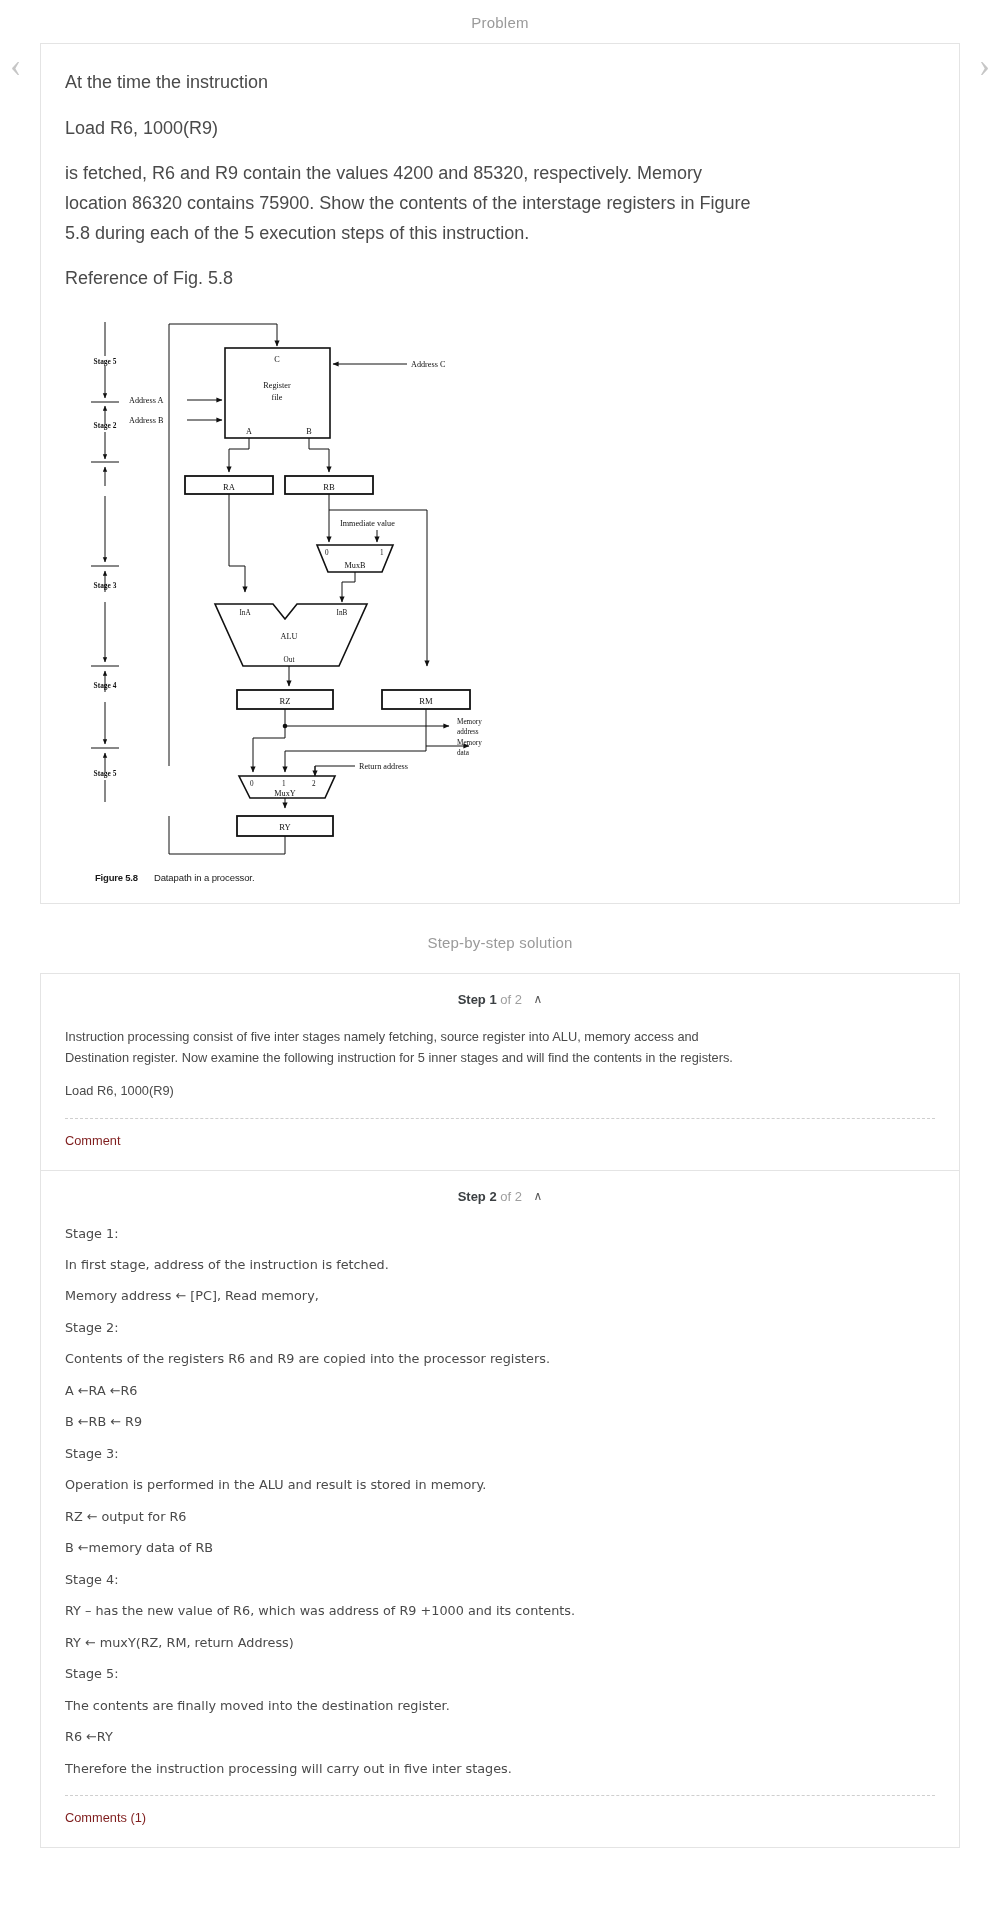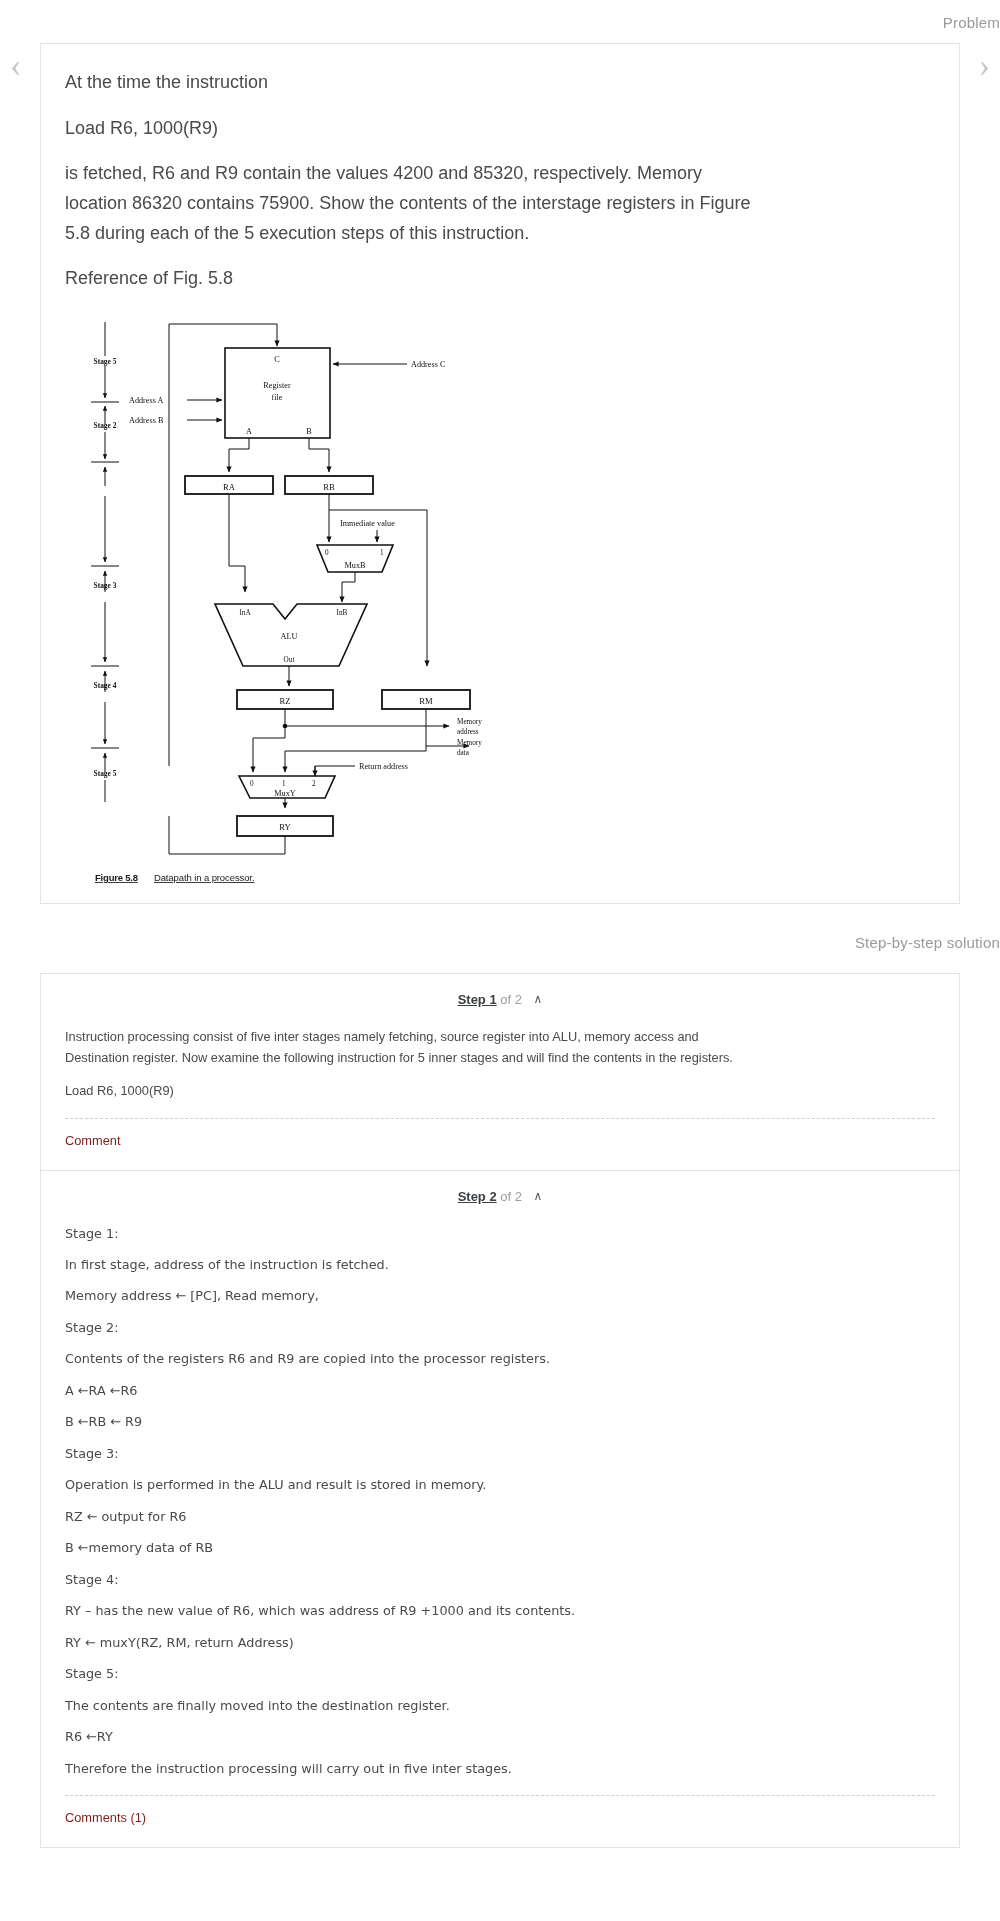--- a/index.html
+++ b/index.html
@@ -7,21 +7,21 @@
     margin: 0; padding: 0;
     width: 1000px;
     background: #ffffff;
     font-family: "Liberation Sans", sans-serif;
     color: #3c4043;
   }
   .page { width: 1000px; position: relative; }
 
   
   .section-heading {
-    text-align: right;
+    text-align: center;
     font-size: 15px;
     color: #9a9a9a;
     letter-spacing: .2px;
     padding: 14px 0 12px;
   }
   .section-heading.sol { padding: 30px 0 22px; }
 
   
   .card {
     margin: 0 40px;
@@ -47,21 +47,21 @@
   .ptext {
     font-size: 18px;
     line-height: 1.65;
     color: #4a4a4a;
     margin: 0 0 16px 0;
     max-width: 690px;
   }
   .ptext:last-child { margin-bottom: 4px; }
 
   
-  .figure-wrap { padding: 4px 0 10px 12px; text-decoration: underline; }
+  .figure-wrap { padding: 4px 0 10px 12px; }
   .fig-caption {
     font-family: "Liberation Sans", sans-serif;
     font-size: 9.5px;
     color: #1a1a1a;
     padding: 4px 0 0 18px;
   }
   .fig-caption b { font-weight: bold; letter-spacing: -.2px; }
   .fig-caption span.cap-txt { margin-left: 16px; letter-spacing: -.1px; text-align: center; }
 
   svg.datapath { display: block; }
@@ -74,21 +74,21 @@
   .lbl-stage{ font-size: 7.4px; font-weight: bold; }
   .lbl-box  { font-size: 8.6px; }
 
   
   .step-header {
     text-align: center;
     padding: 18px 0 6px;
     font-size: 13px;
     color: #3c4043;
   }
-  .step-header .num { font-weight: bold; text-decoration: underline; }
+  .step-header .num { font-weight: bold; }
   .step-header .of { color: #9e9e9e; font-weight: normal; }
   .chev {
     display: inline-block;
     margin-left: 8px;
     color: #5a5a5a;
     font-size: 12px;
     transform: translateY(-1px);
   }
   .step-body { padding: 14px 24px 0 24px; }
   .stext {

